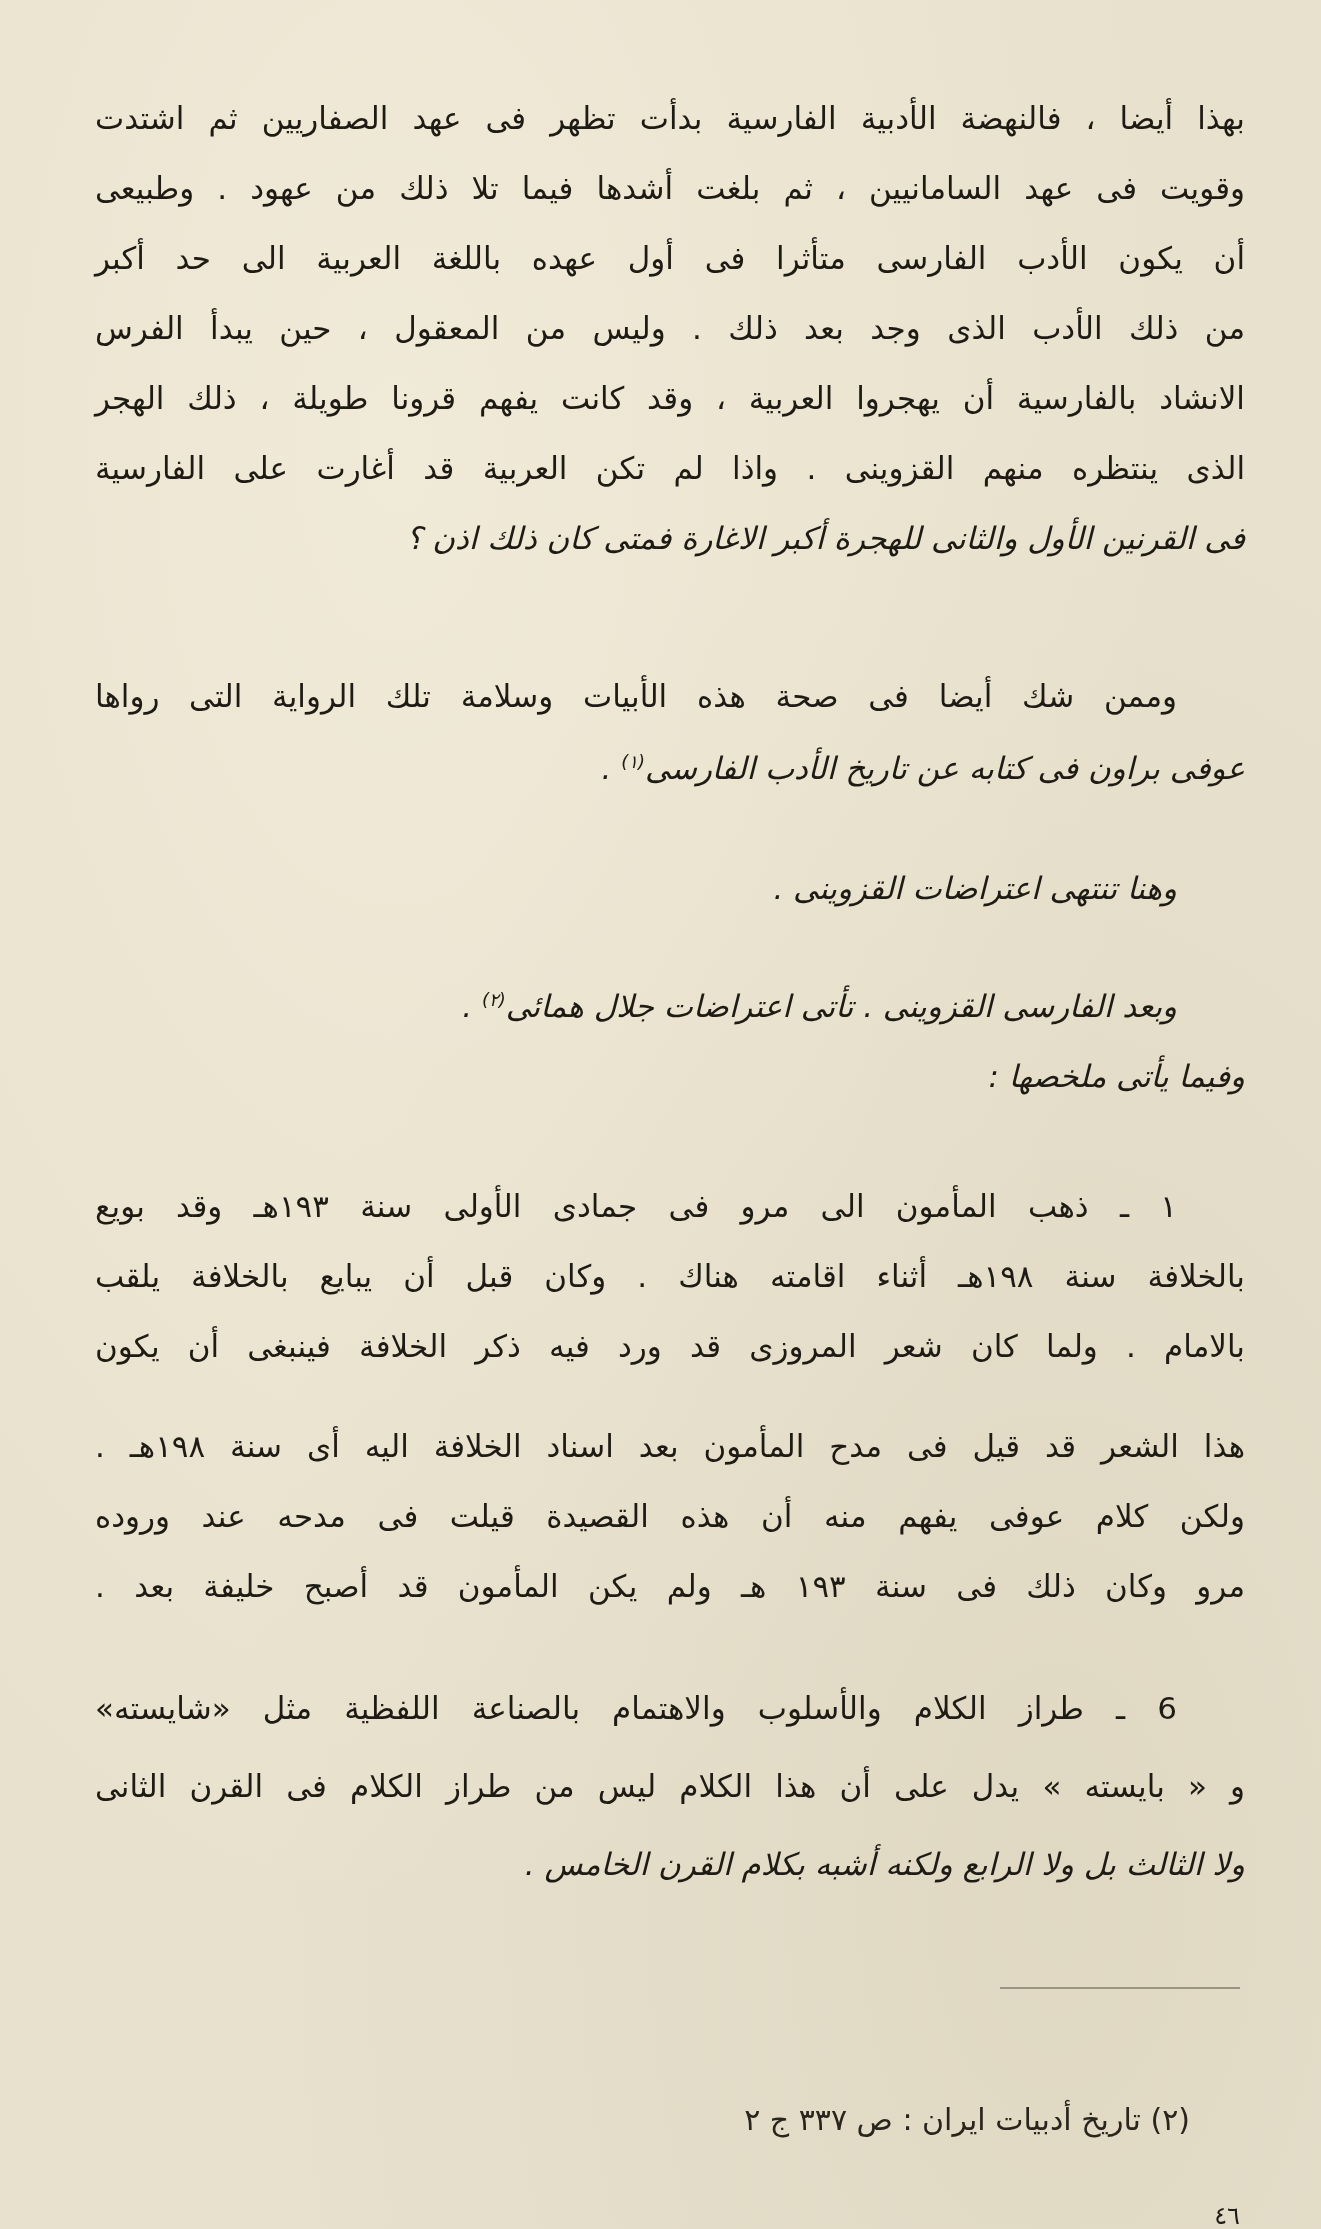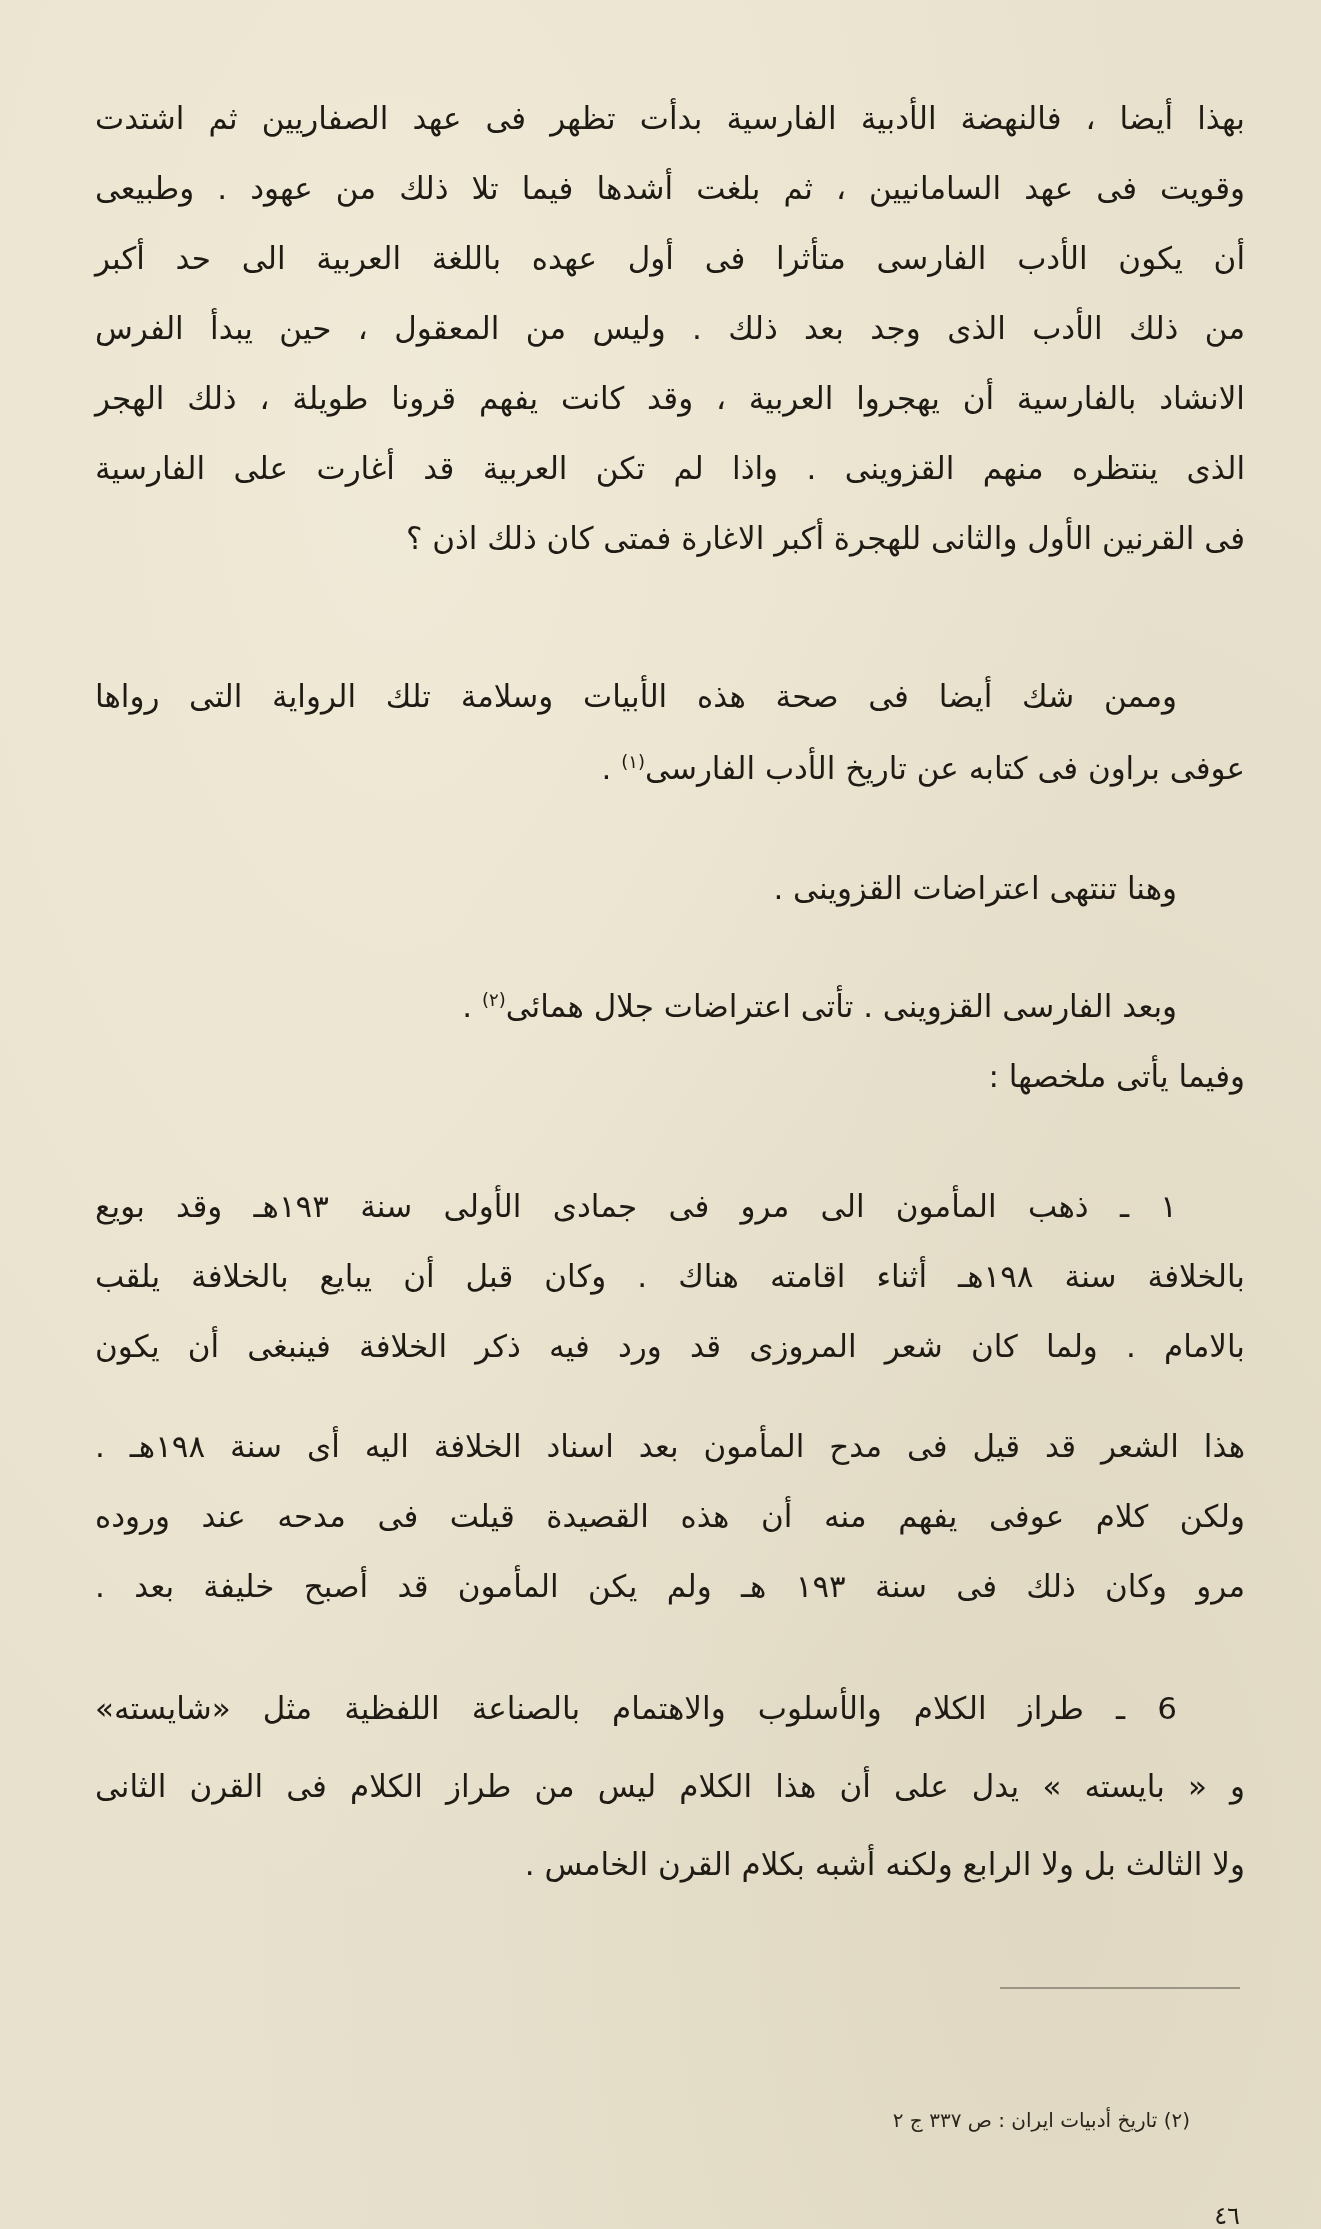--- a/index.html
+++ b/index.html
@@ -12,34 +12,34 @@
     color: #1e1a14;
     position: relative;
   }
   .page { position: absolute; left: 0; top: 0; width: 1321px; height: 1563px; margin-top: 34px; }
   .line {
     position: absolute; left: 95px; width: 1150px;
     direction: rtl; text-align: justify; text-align-last: justify;
     font-size: 31px; line-height: 44px; white-space: nowrap;
     letter-spacing: 0.2px;
   }
-  .line.last { text-align-last: right; }
+  .line.last { text-align-last: right; font-style: italic; }
   .line.indent { padding-right: 68px; box-sizing: border-box; }
   sup.fn { font-size: 18px; vertical-align: super; line-height: 0; }
   .sep { position: absolute; left: 1000px; top: 1953px; width: 240px; height: 2px; background: #8a8273; opacity: 0.8; }
   .fn-latin {
     position: absolute; left: 88px; top: 1990px; width: 1100px;
     font-family: "Liberation Serif", serif; font-size: 25px; line-height: 36px;
     direction: ltr; text-align: left; font-weight: bold; letter-spacing: 0.3px;
     color: #2a251c; white-space: nowrap;
   }
   .fn-latin .num { font-family: "DejaVu Sans", sans-serif; font-weight: normal; font-size: 24px; }
   .fn-arabic {
     position: absolute; left: 300px; width: 890px; top: 2066px;
-    direction: rtl; text-align: right; font-size: 20px; line-height: 40px;
+    direction: rtl; text-align: right; font-size: 30px; line-height: 40px;
     color: #2a251c; white-space: nowrap;
   }
   .page-number {
     position: absolute; left: 1180px; top: 2168px; width: 60px;
     direction: rtl; text-align: right; font-size: 24px; color: #1e1a14;
   }
 </style>
 </head>
 <body>
 

